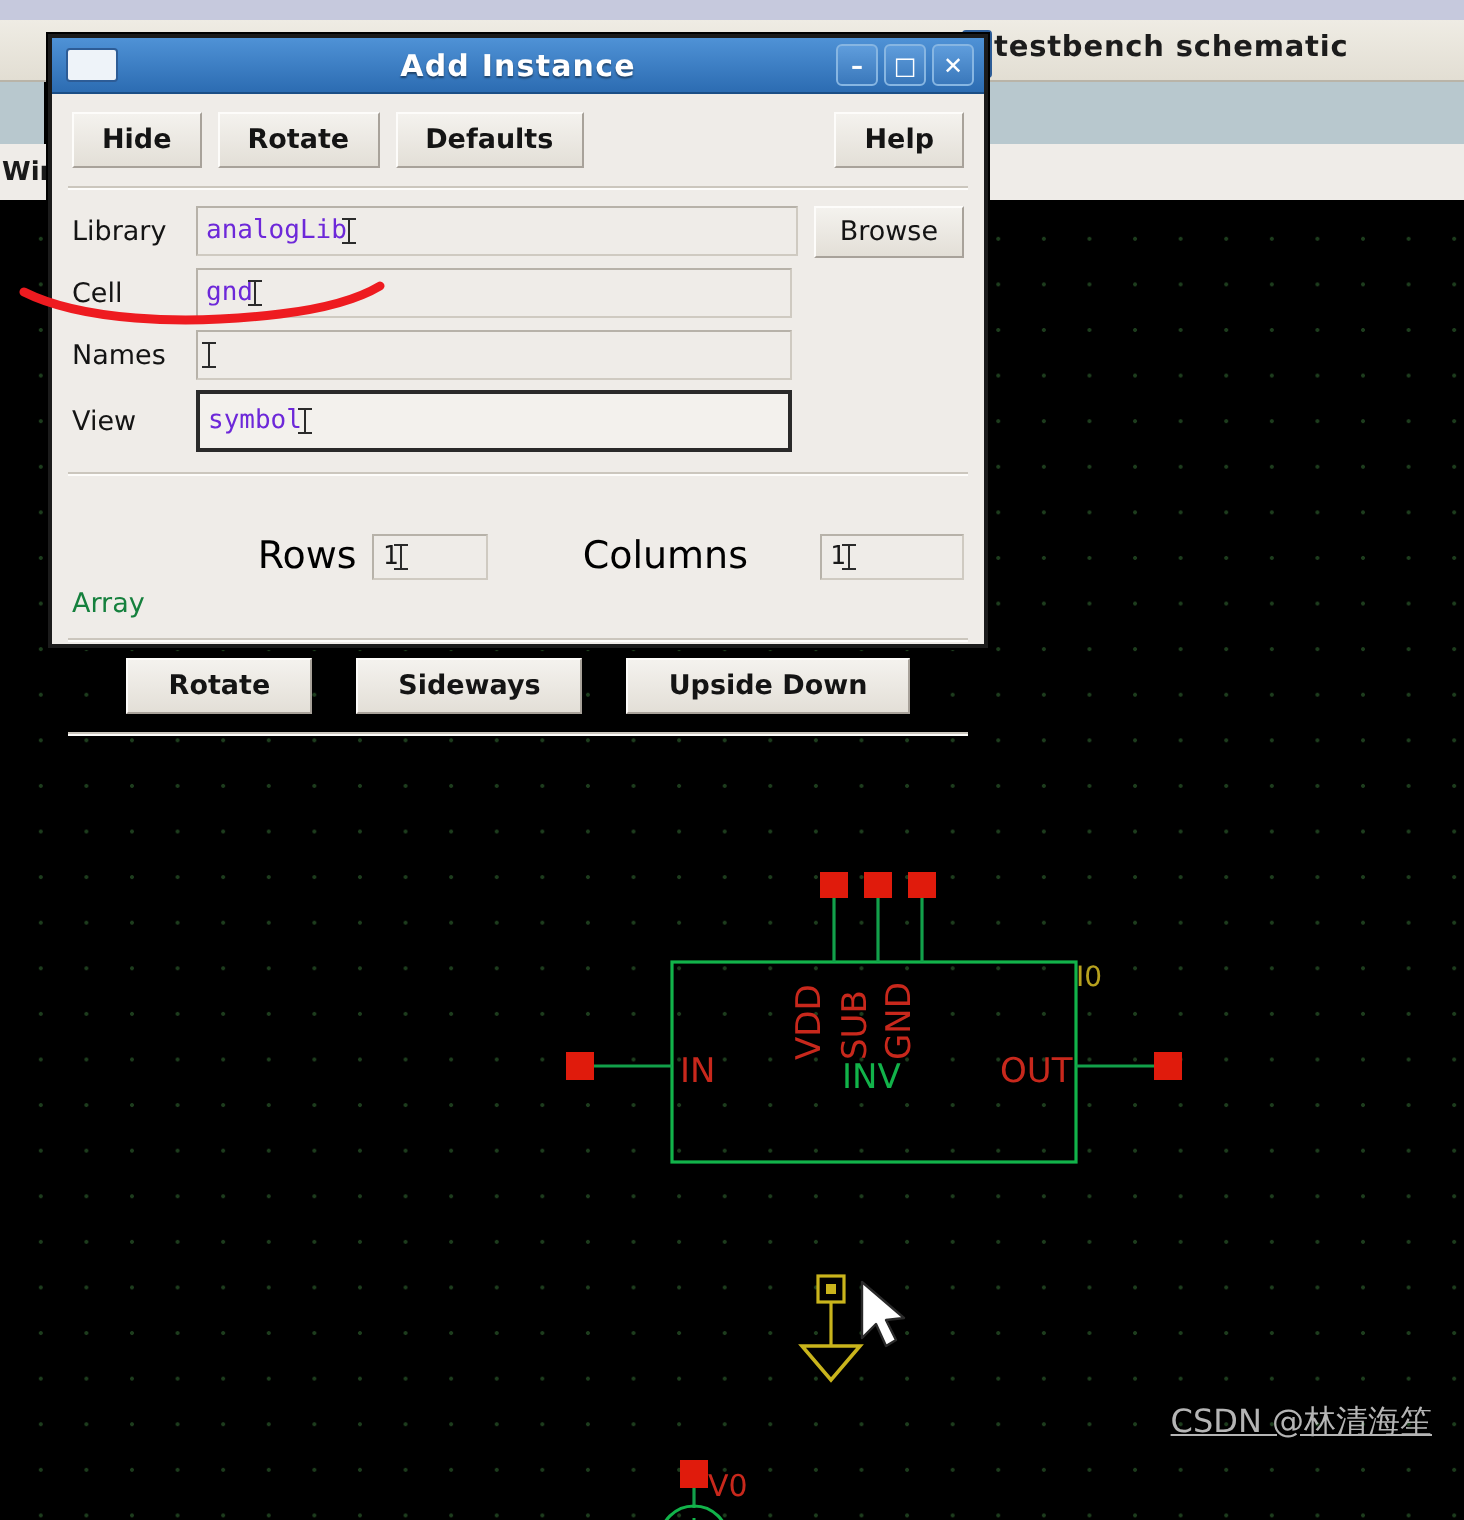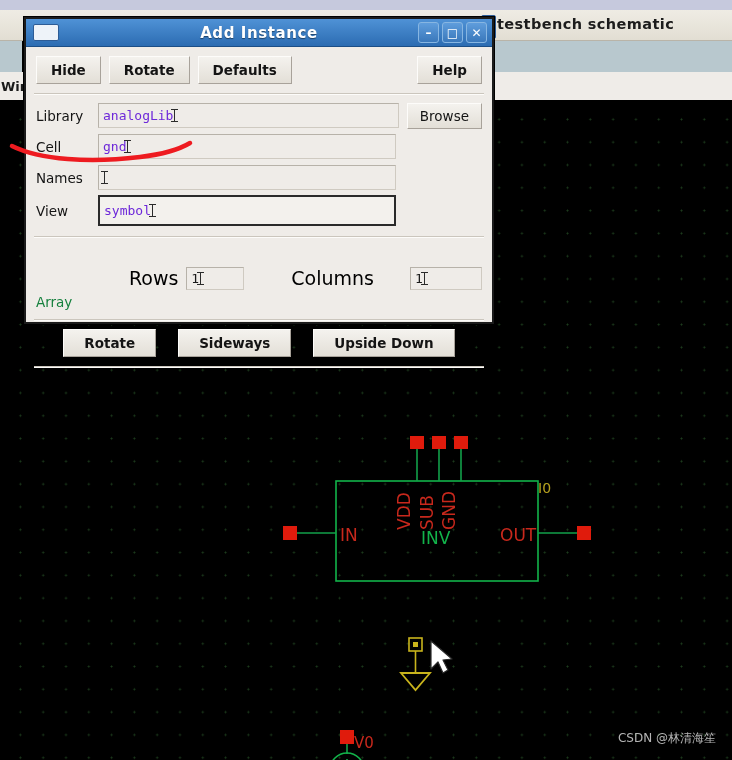--- a/index.html
+++ b/index.html
@@ -191,25 +191,26 @@
     padding:5px 20px;
     font-size:13.5px;font-weight:bold;color:#141414;white-space:nowrap;
   }
   #dlg-sep4{height:1px;background:#cbc6bd;margin:0 8px;box-shadow:0 1px 0 #fdfcfa;}
 
   
   #annotation{position:absolute;left:0;top:0;width:732px;height:760px;pointer-events:none;}
 
   
   #watermark{
-    position:absolute;right:16px;bottom:13px;
-    font-size:12px;color:#c9c9c9;
+    position:absolute;right:16px;bottom:38px;
+    font-size:16px;color:#c9c9c9;
     font-family:"DejaVu Sans","Liberation Sans",sans-serif;
     white-space:nowrap;
     opacity:.9;
+    text-decoration:underline;
   }
 </style>
 </head>
 <body>
 
 <div id="bg-window">
   <div id="bg-titlebar"></div>
   <div id="bg-menubar"></div>
   <div id="bg-appicon"></div>
   <div id="bg-apptitle">testbench schematic</div>

